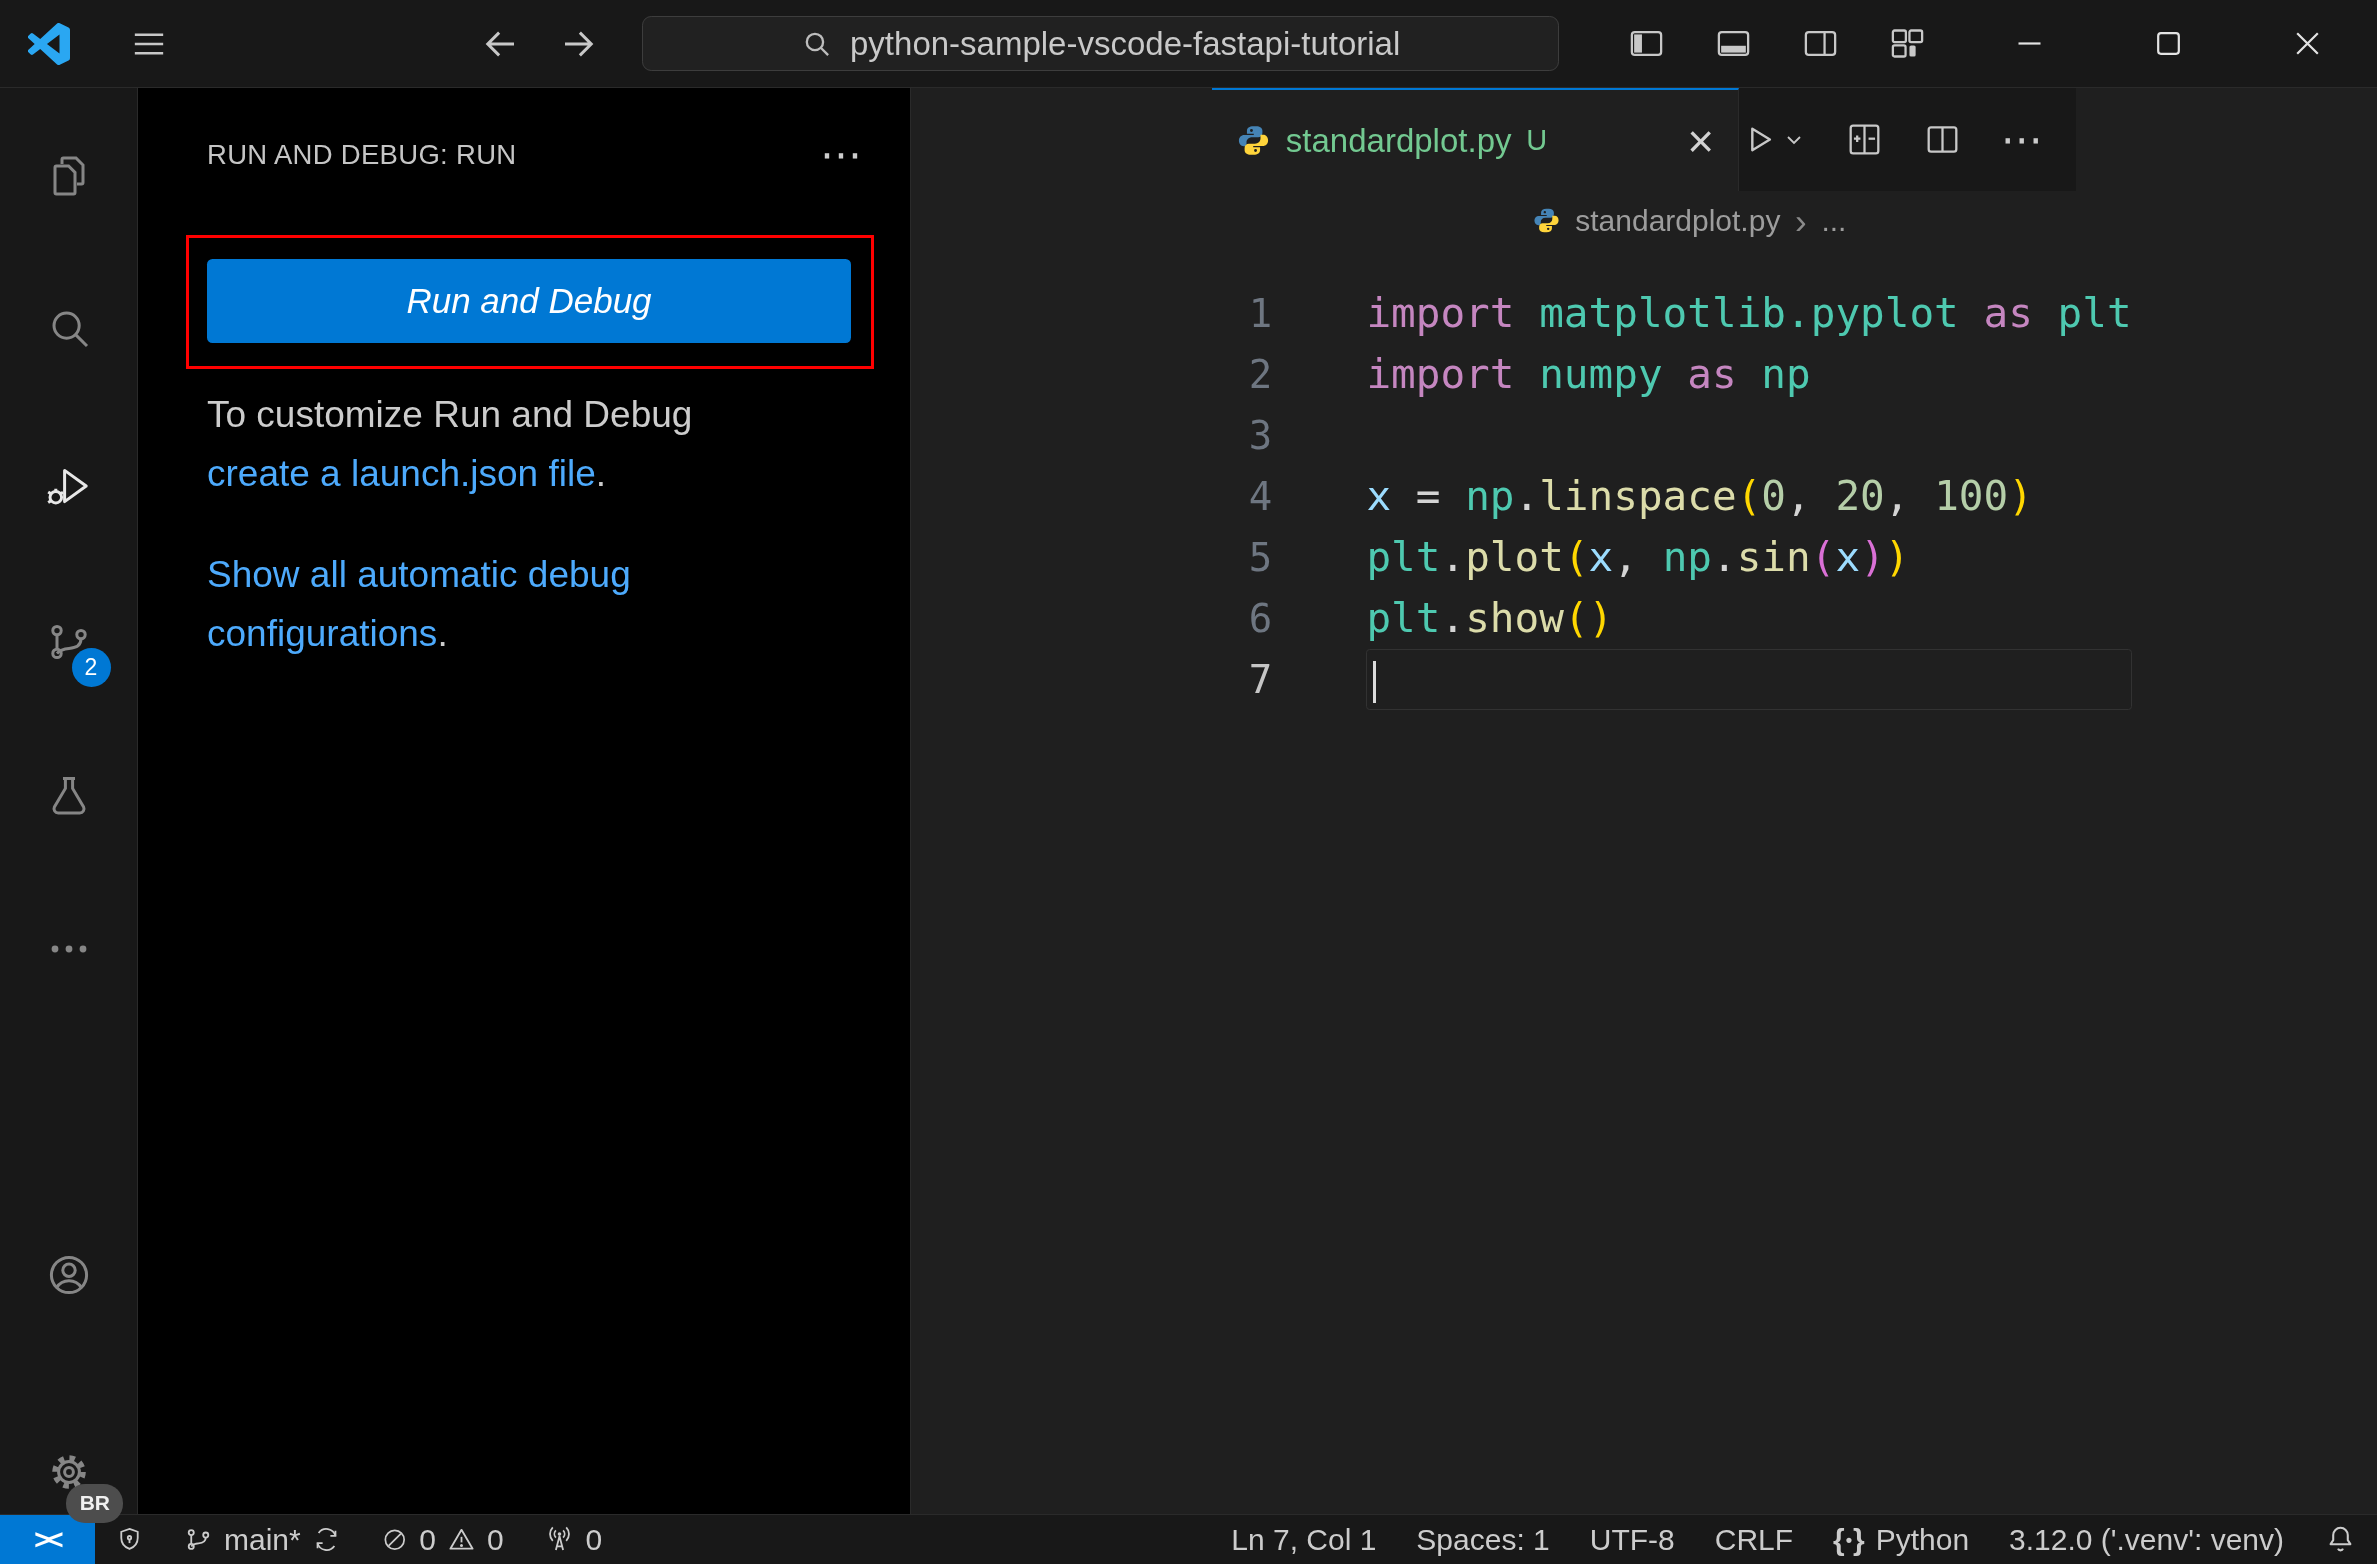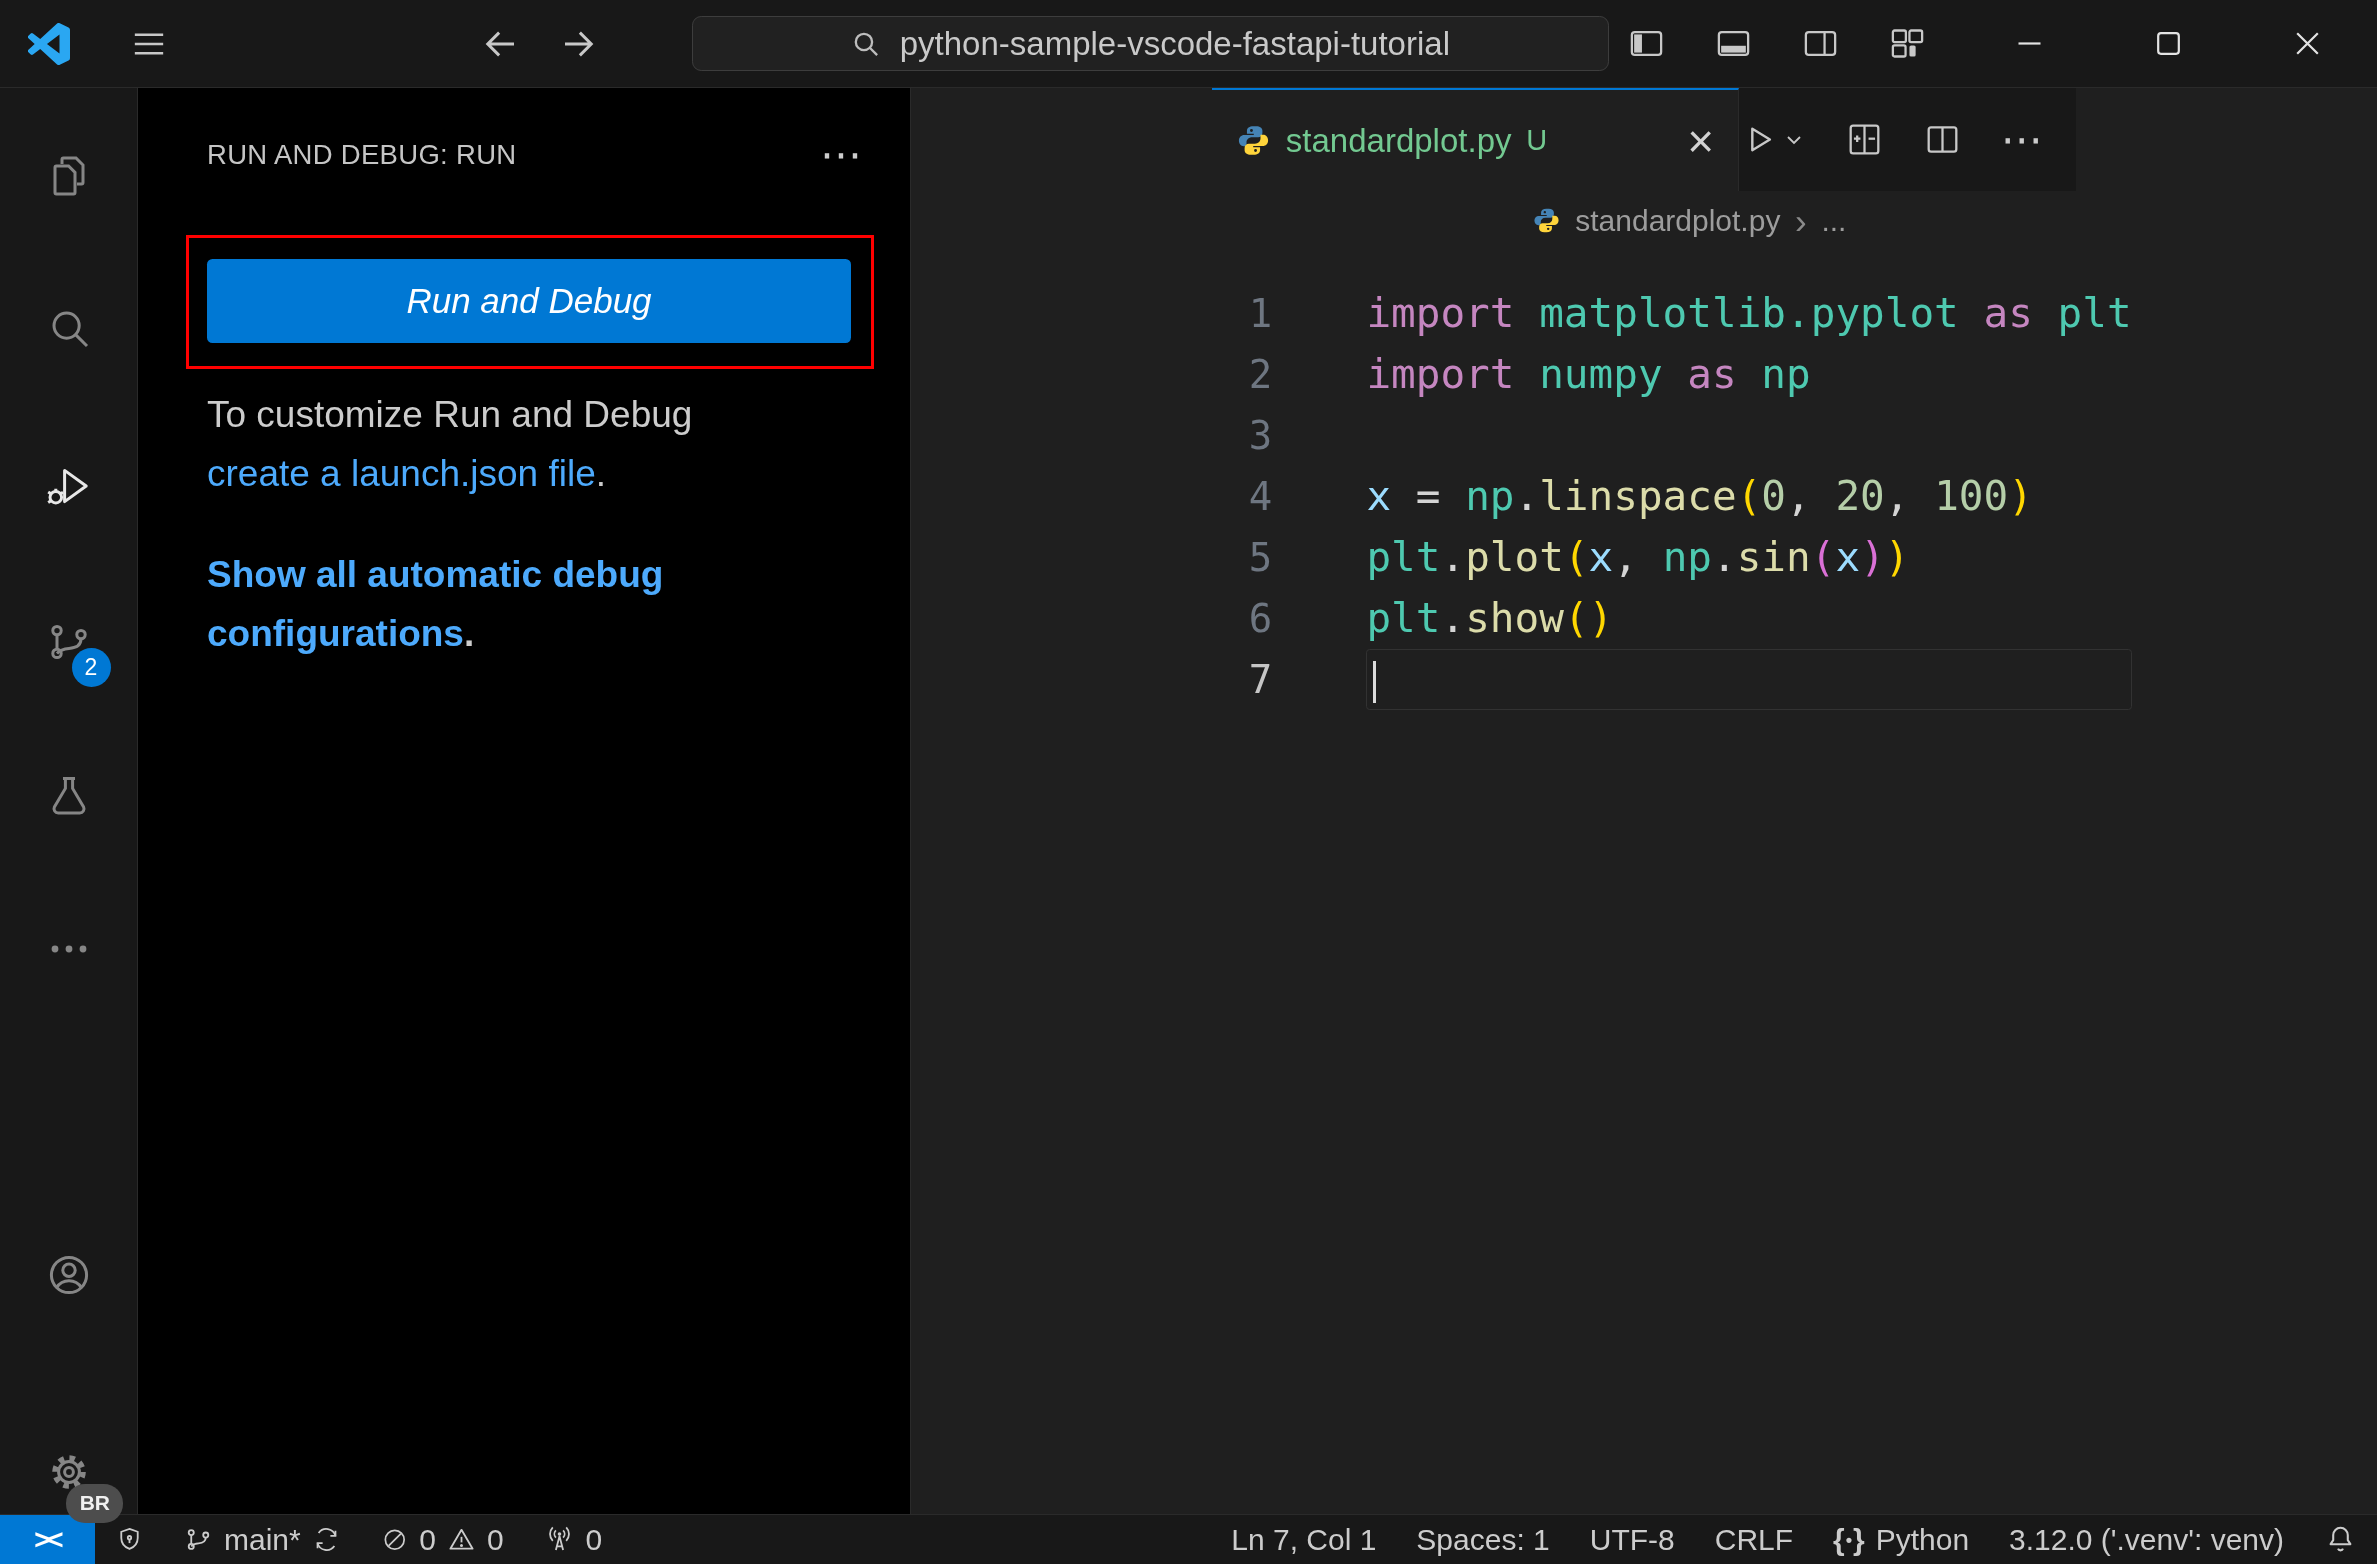--- a/index.html
+++ b/index.html
@@ -8,21 +8,21 @@
   svg { display:block; }
 
   .window { width:100%; height:100%; display:flex; flex-direction:column; }
 
   
   .titlebar { height:88px; flex:0 0 auto; background:#181818; border-bottom:0.9px solid #2a2a2a; display:flex; align-items:center; }
   .tb-left { display:flex; align-items:center; width:642px; padding-left:27.5px; }
   .logo { margin-right:59px; }
   .icon-btn { display:flex; align-items:center; justify-content:center; color:#c8c8c8; cursor:default; }
   .nav-arrows { margin-left:auto; display:flex; gap:37px; padding-right:42px; color:#9d9d9d; }
-  .tb-center { flex:1; display:flex; justify-content:flex-end; }
+  .tb-center { flex:1; display:flex; justify-content:flex-start; }
   .command-center { width:917px; height:55px; background:#212121; border:1.8px solid #3d3d3d; border-radius:9.2px; display:flex; align-items:center; justify-content:center; gap:18.3px; color:#c9c9c9; font-size:33px; }
   .tb-right { display:flex; align-items:center; height:100%; }
   .layout-icons { display:flex; gap:48px; padding:0 33px 0 18.3px; color:#cfcfcf; }
   .win-btn { width:139px; height:88px; display:flex; align-items:center; justify-content:center; color:#e3e3e3; }
 
   
   .main { flex:1; display:flex; min-height:0; }
 
   
   .activitybar { width:138px; flex:0 0 auto; background:#181818; border-right:0.9px solid #2a2a2a; position:relative; }
@@ -33,21 +33,21 @@
 
   
   .sidebar { width:773px; flex:0 0 auto; background:#000000; border-right:0.9px solid #2a2a2a; position:relative; }
   .sidebar-header { position:absolute; top:46px; left:69px; right:48px; display:flex; justify-content:space-between; align-items:center; }
   .sidebar-title { font-size:27.5px; color:#c5c5c5; letter-spacing:0.3px; }
   .more-dots { font-size:42px; color:#cccccc; line-height:1; }
   .annotation-box { position:absolute; left:48px; top:147px; width:688px; height:134px; border:3.7px solid var(--annotation); z-index:5; pointer-events:none; }
   .run-btn { position:absolute; left:69px; top:171px; width:644px; height:84px; background:var(--accent); border:none; border-radius:5.5px; color:#ffffff; font-size:35px; font-family:inherit; cursor:pointer;font-style:italic; }
   .note { position:absolute; left:69px; font-size:37px; line-height:59px; color:#cccccc; }
   .note-1 { top:297px; width:587px; }
-  .note-2 { top:457px; width:513px;font-weight:bold; }
+  .note-2 { top:457px; width:513px; }
   .link { color:var(--link); cursor:pointer; }
 
   
   .editor { flex:1; min-width:0; background:#1f1f1f; display:flex; flex-direction:column; position:relative;align-items:center; }
   .tabbar { height:103px; flex:0 0 auto; background:#181818; display:flex; align-items:stretch; }
   .tab { width:527px; background:#1f1f1f; border-top:2.8px solid var(--accent); border-right:0.9px solid #2a2a2a; display:flex; align-items:center; padding:0 24px; gap:14.7px; }
   .tab-name { color:var(--untracked); font-size:33px; }
   .tab-git { color:var(--untracked); font-size:29px; }
   .tab-close { margin-left:auto; color:#d2d2d2; font-size:46px; line-height:1; }
   .editor-actions { margin-left:auto; display:flex; align-items:center; gap:39px; padding-right:33px; color:#cfcfcf; }

